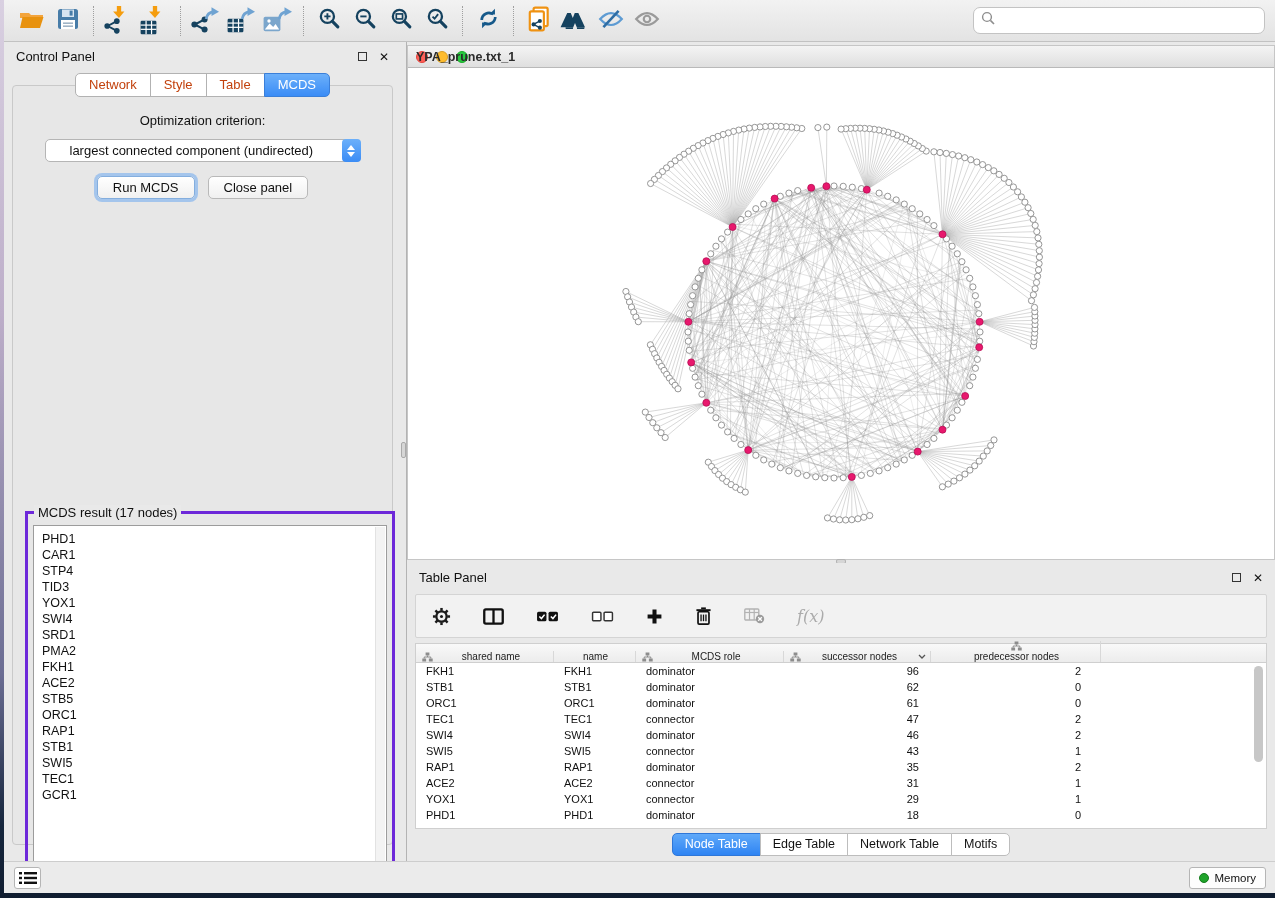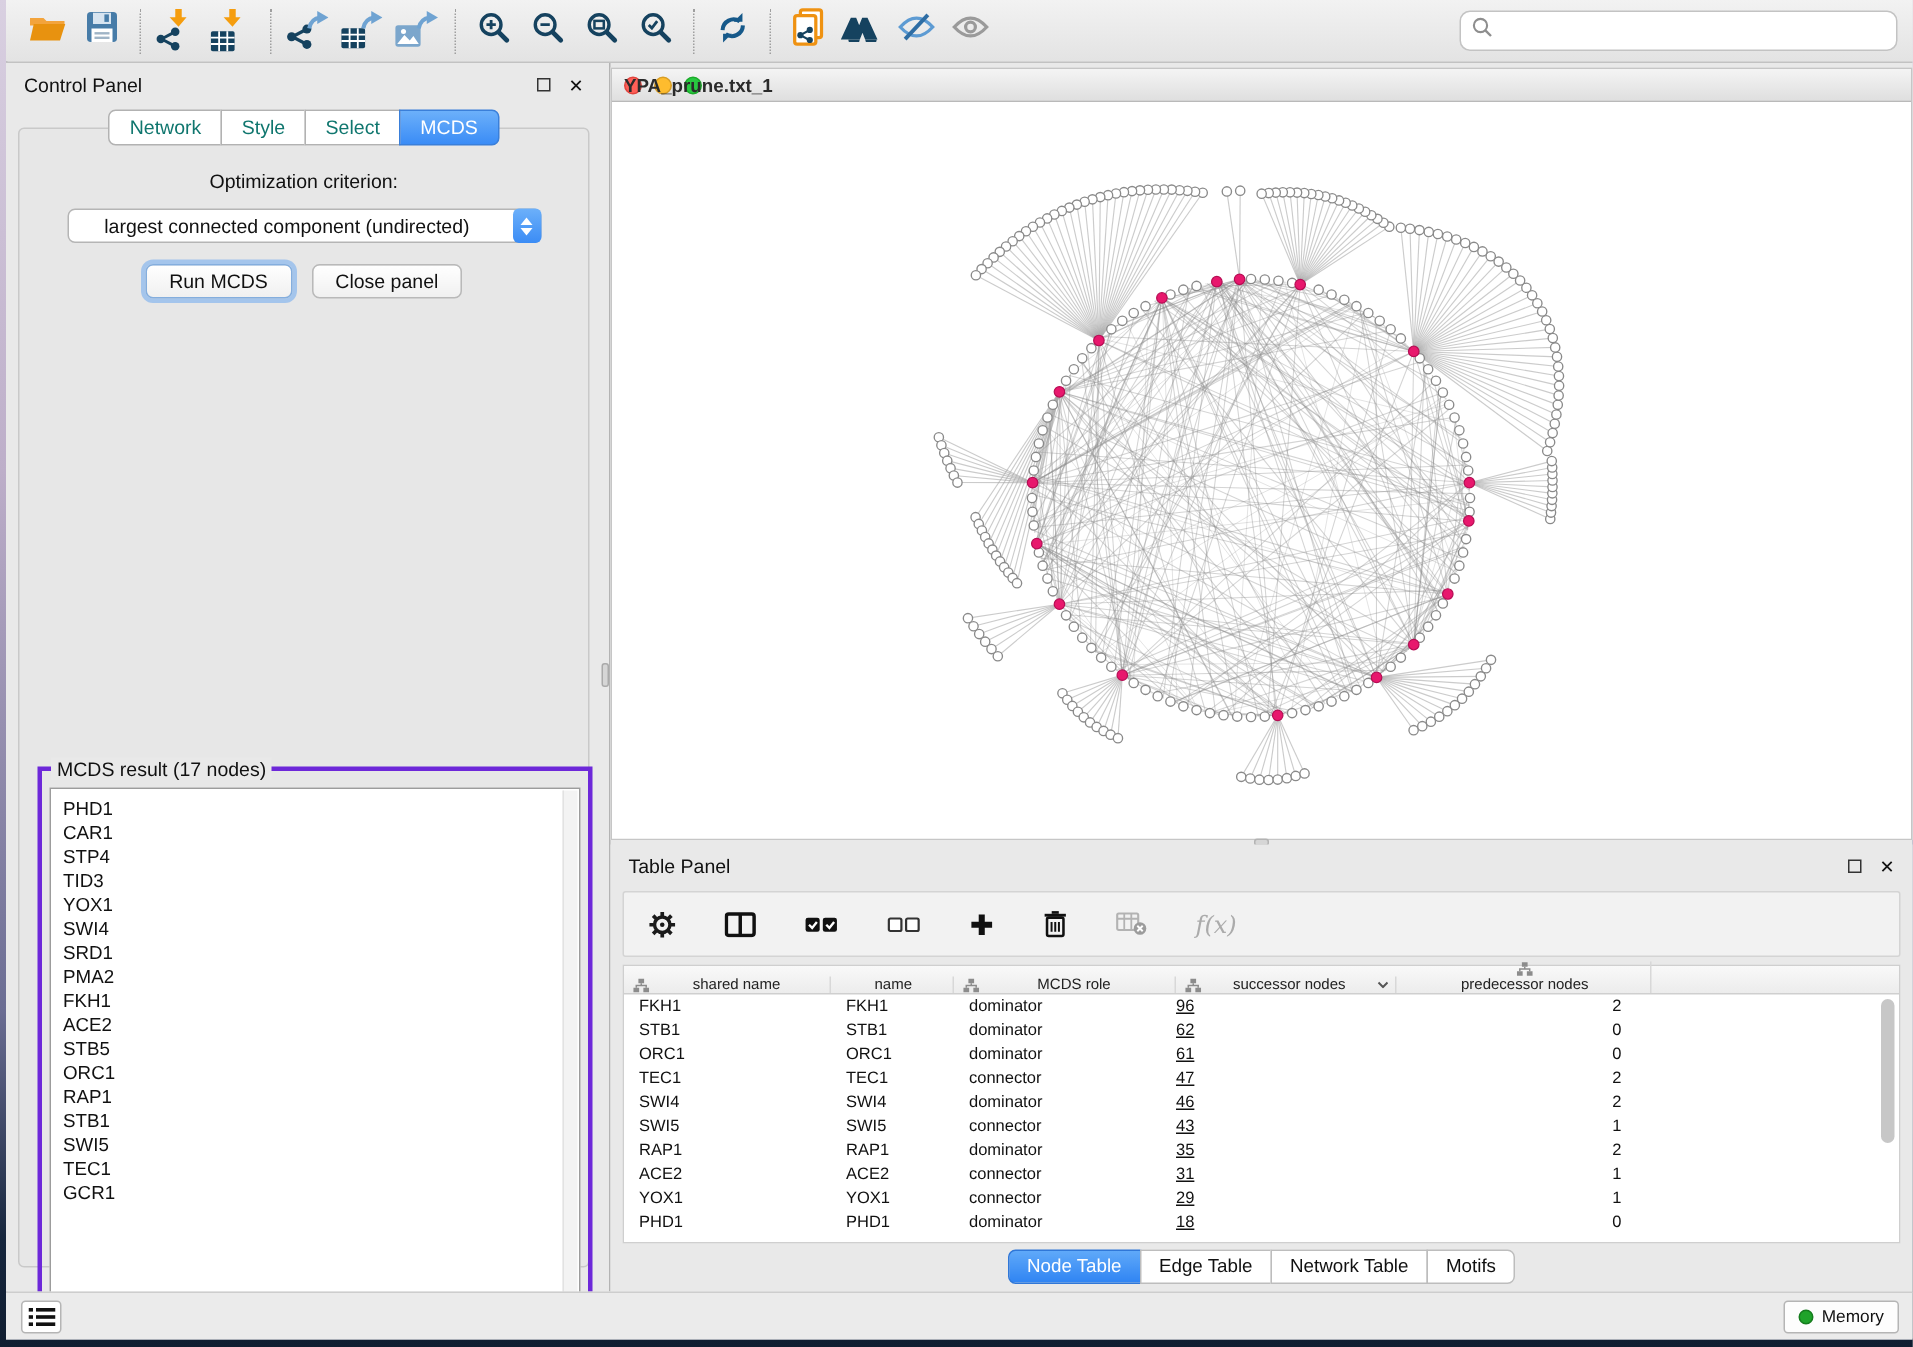--- a/index.html
+++ b/index.html
@@ -22,21 +22,21 @@
     border-radius:7px;display:flex;align-items:center;padding-left:7px;}
   #search-box input{border:none;outline:none;flex:1;height:20px;font-size:12px;background:transparent;}
 
   
   #control-panel{position:absolute;left:4px;top:42px;width:397px;height:819px;background:#e9e9e9;}
   .panel-head{display:flex;align-items:center;padding:7px 12px 0 12px;font-size:13px;color:#111;}
   .panel-head .sp{flex:1;}
   .float-ic{width:9px;height:9px;border:1.4px solid #333;display:inline-block;margin-right:12px;}
   .close-ic{font-size:12px;font-weight:700;color:#111;line-height:10px;}
   #cp-tabs{position:relative;z-index:2;display:flex;justify-content:center;margin-top:9px;}
-  .seg{background:#fff;border:1px solid #b2b2b2;padding:3px 13px 4px 13px;font-size:13px;color:#0f766e;margin-left:-1px;}
+  .seg{background:#fff;border:1px solid #b2b2b2;padding:3px 13px 4px 13px;font-size:13px;color:#c2410c;margin-left:-1px;}
   .seg.first{border-radius:5px 0 0 5px;margin-left:0;}
   .seg.last{border-radius:0 5px 5px 0;}
   .seg.active{background:linear-gradient(#6cb0fa,#3a8cf6);border-color:#3a7fd9;color:#fff;}
   #cp-box{position:absolute;left:8px;top:43px;width:381px;height:760px;background:#e7e7e7;
     border:1px solid #c9c9c9;border-radius:4px;}
   #opt-label{margin-top:27px;text-align:center;font-size:13px;color:#111;}
   #criterion{margin:11px auto 0 auto;width:316px;height:23px;background:#fff;border:1px solid #b5b5b5;
     border-radius:5px;display:flex;align-items:center;font-size:13px;color:#111;}
   #criterion .val{flex:1;padding-left:24px;white-space:nowrap;}
   #criterion .stepper{width:19px;height:23px;margin-right:-1px;border-radius:4px;
@@ -75,21 +75,21 @@
     border:1px solid #d4d4d4;border-radius:2px;display:flex;align-items:center;padding-left:16px;gap:32px;}
   .tpi{display:flex;align-items:center;justify-content:center;}
   #fx-label{font-family:"DejaVu Serif","Liberation Serif",serif;font-style:italic;font-size:16px;color:#ababab;}
   #ntable{position:absolute;left:8px;top:80px;width:852px;height:186px;background:#fff;border:1px solid #cfcfcf;}
   #thead{display:flex;height:19px;background:linear-gradient(#f9f9f9,#ececec);border-bottom:1px solid #cfcfcf;font-size:10px;color:#222;align-items:flex-end;}
   .hc{display:flex;align-items:center;border-right:1px solid #d8d8d8;padding:0 4px 0 6px;}
   .hc .lbl{flex:1;text-align:center;}
   .c0{width:138px;} .c1{width:82px;} .c2{width:148px;} .c3{width:147px;} .c4{width:170px;flex-direction:column;} .c5{flex:1;border-right:none;}
   .trow{display:flex;height:16px;font-size:11px;color:#111;align-items:center;}
   .trow .c{padding-left:10px;white-space:nowrap;overflow:hidden;}
-  .trow .num3{text-align:left;padding-right:12px;padding-left:0;text-decoration:underline;}
+  .trow .num3{text-align:right;padding-right:12px;padding-left:0;}
   .trow .num4{text-align:right;padding-right:20px;padding-left:0;}
   #t-scroll{position:absolute;right:3px;top:22px;width:9px;height:158px;}
   #t-thumb{width:9px;height:96px;background:#c7c7c7;border-radius:5px;}
   #tp-tabs{position:absolute;left:0;right:0;bottom:5px;display:flex;justify-content:center;}
   .seg2{background:#fff;border:1px solid #bdbdbd;padding:3px 12px 4px 12px;font-size:12.5px;color:#111;margin-left:-1px;}
   .seg2.first{border-radius:5px 0 0 5px;margin-left:0;}
   .seg2.last{border-radius:0 5px 5px 0;}
   .seg2.active{background:linear-gradient(#5fa9f9,#2f84f3);border-color:#2f77d8;color:#fff;}
 
   
@@ -285,21 +285,21 @@
 <div id="control-panel">
   <div class="panel-head">
     <span>Control Panel</span>
     <span class="sp"></span>
     <span class="float-ic"></span>
     <span class="close-ic">✕</span>
   </div>
   <div id="cp-tabs">
     <span class="seg first">Network</span>
     <span class="seg">Style</span>
-    <span class="seg">Select</span>
+    <span class="seg">Table</span>
     <span class="seg last active">MCDS</span>
   </div>
   <div id="cp-box">
     <div id="opt-label">Optimization criterion:</div>
     <div id="criterion">
       <span class="val">largest connected component (undirected)</span>
       <span class="stepper">
           <span class="tri-up"></span>
           <span class="tri-dn"></span>
         </span>

